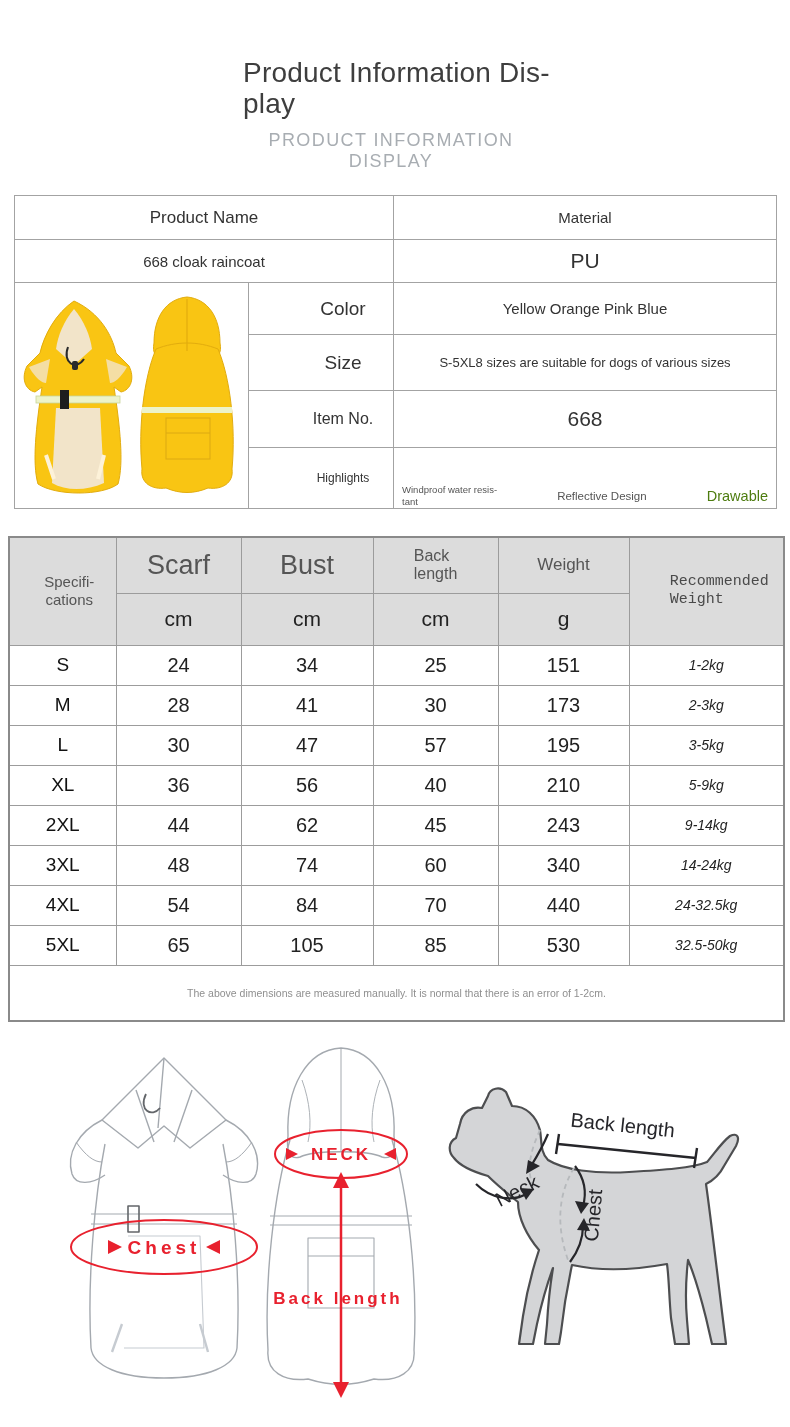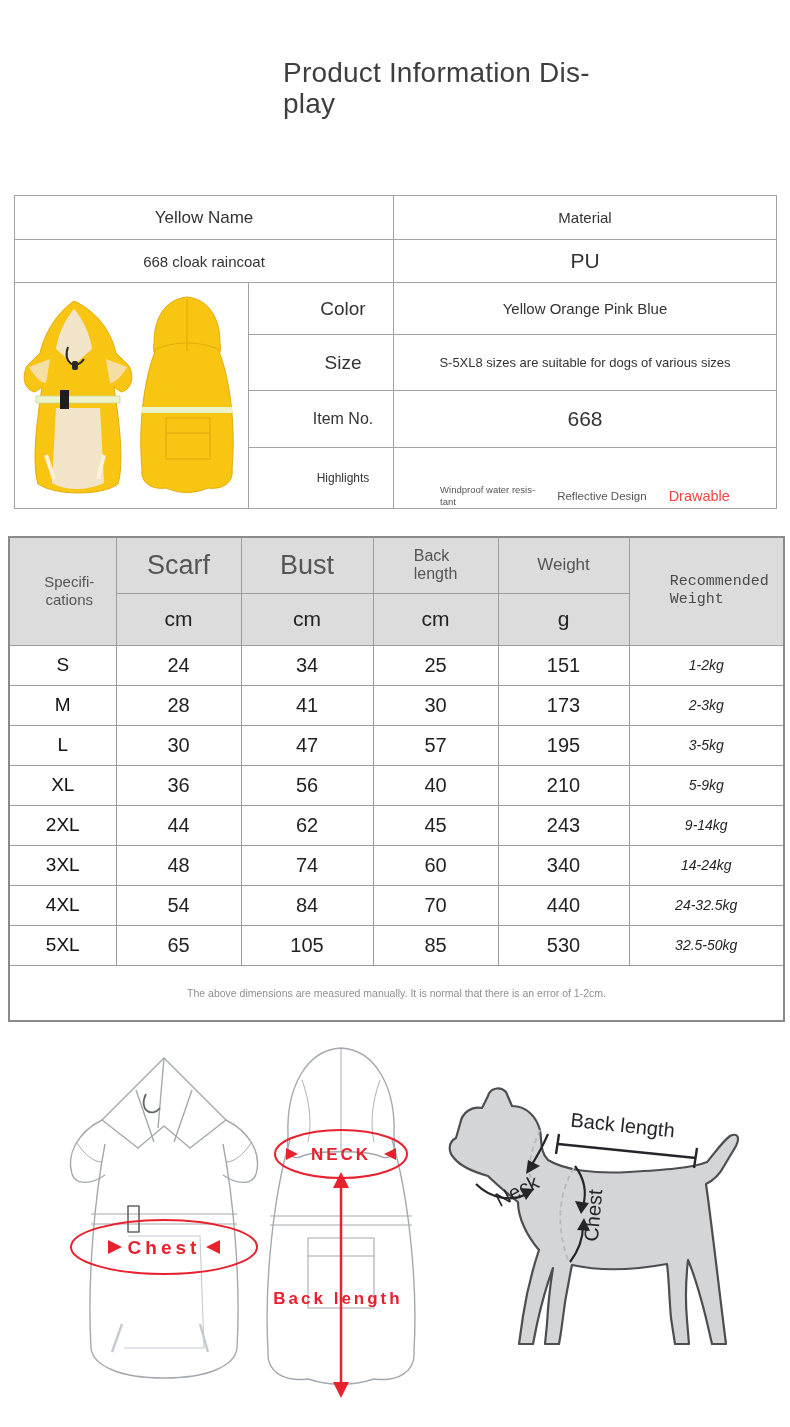--- a/index.html
+++ b/index.html
@@ -3,21 +3,21 @@
 <meta charset="utf-8">
 <style>
   * { margin:0; padding:0; box-sizing:border-box; }
   body { background:#ffffff; font-family:"Liberation Sans", sans-serif; }
   .page { position:relative; width:790px; height:1427px; background:#fff; overflow:hidden; }
 
   
   .title {
     position:absolute; left:243px; top:57px;
     font-size:28px; line-height:31px; color:#3e3e3e;
-    white-space:pre-line; letter-spacing:0.2px;margin-left:40px;
+    white-space:pre-line; letter-spacing:0.2px;
   }
   .subtitle {
     position:absolute; left:251px; top:130px; width:280px;
     text-align:center; font-size:18px; color:#a8adb2; letter-spacing:1.4px;
   }
 
   
   table.info { position:absolute; left:14px; top:195px; width:762px;
     border-collapse:collapse; table-layout:fixed; }
   table.info td { border:1px solid #a3a3a3; text-align:center; vertical-align:middle; color:#333; }
@@ -28,24 +28,24 @@
   .c-pnv { font-size:15px; color:#666; }
   .c-puv { font-size:21px; color:#222; }
   td.lbl { text-align:left; padding-left:44px; color:#4a4a4a; }
   .lbl-color, .lbl-size { font-size:19px; }
   .lbl-item { font-size:16px; }
   .lbl-hl { font-size:12px; color:#555; }
   .val-color { font-size:15px; color:#555; }
   .val-size { font-size:13px; color:#444; }
   .val-item { font-size:21px; color:#222;margin-top:28px; }
   .val-hl { font-size:12px; }
-  .hl-wrap { display:flex; align-items:center; justify-content:center; gap:22px; padding:0 8px;margin-top:36px; }
+  .hl-wrap { display:flex; align-items:center; justify-content:space-between; gap:22px; padding:0 8px;margin-top:36px; }
   .hl1 { font-size:9.5px; color:#555; white-space:pre-line; text-align:left; line-height:1.25; }
   .hl2 { font-size:11.5px; color:#555; }
-  .hl3 { font-size:14.5px; color:#ef4444; }
+  .hl3 { font-size:14.5px; color:#4d7c0f; }
   td.photo-cell { padding:0; background:#fff; }
 
   
   table.sizes { position:absolute; left:8px; top:536px; width:775px;
     border-collapse:collapse; table-layout:fixed; border:2px solid #8a8a8a; }
   table.sizes td, table.sizes th { border:1px solid #9c9c9c; text-align:center; vertical-align:middle; font-weight:normal; }
   tr.hr1 { height:56px; } tr.hr2 { height:52px; }
   tr.dr { height:40px; } tr.nr { height:56px; }
   .hdr { background:#dcdcdc; }
   th.spec { text-align:left; padding-left:13px; font-size:15px; color:#555; line-height:1.25; }
@@ -65,30 +65,31 @@
   .red-lbl { font-weight:bold; fill:#e8212e; }
   .dog-lbl { fill:#26262a; }
 </style>
 </head>
 <body>
 
 <div class="page">
 
   <div class="title">Product Information Dis-
 play</div>
+  <div class="subtitle">PRODUCT INFORMATION DISPLAY</div>
 
   <table class="info">
     <colgroup>
         <col style="width:234px">
         <col style="width:145px">
         <col style="width:383px">
       </colgroup>
     <tbody>
     <tr class="ir1">
-      <td colspan="2" class="c-pnh">Yellow Name</td>
+      <td colspan="2" class="c-pnh">Product Name</td>
       <td class="c-math">Material</td>
     </tr>
     <tr class="ir2">
       <td colspan="2" class="c-pnv">668 cloak raincoat</td>
       <td class="c-puv">PU</td>
     </tr>
     <tr class="ir3">
       <td rowspan="4" class="photo-cell">
         <svg width="232" height="213" viewBox="0 0 232 213">
 

